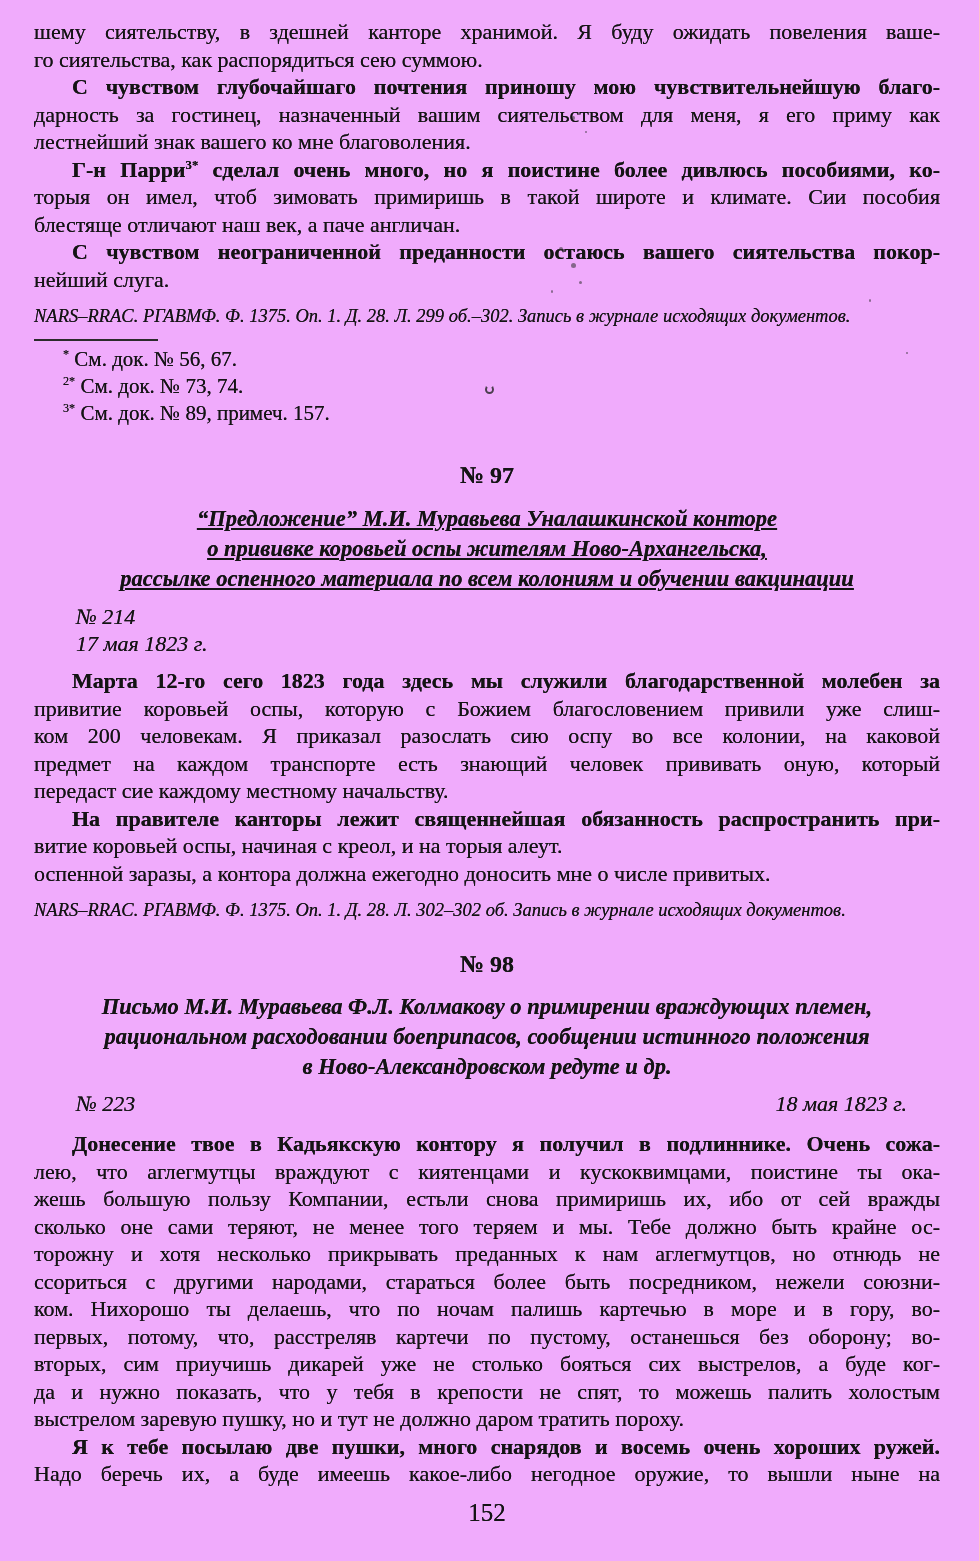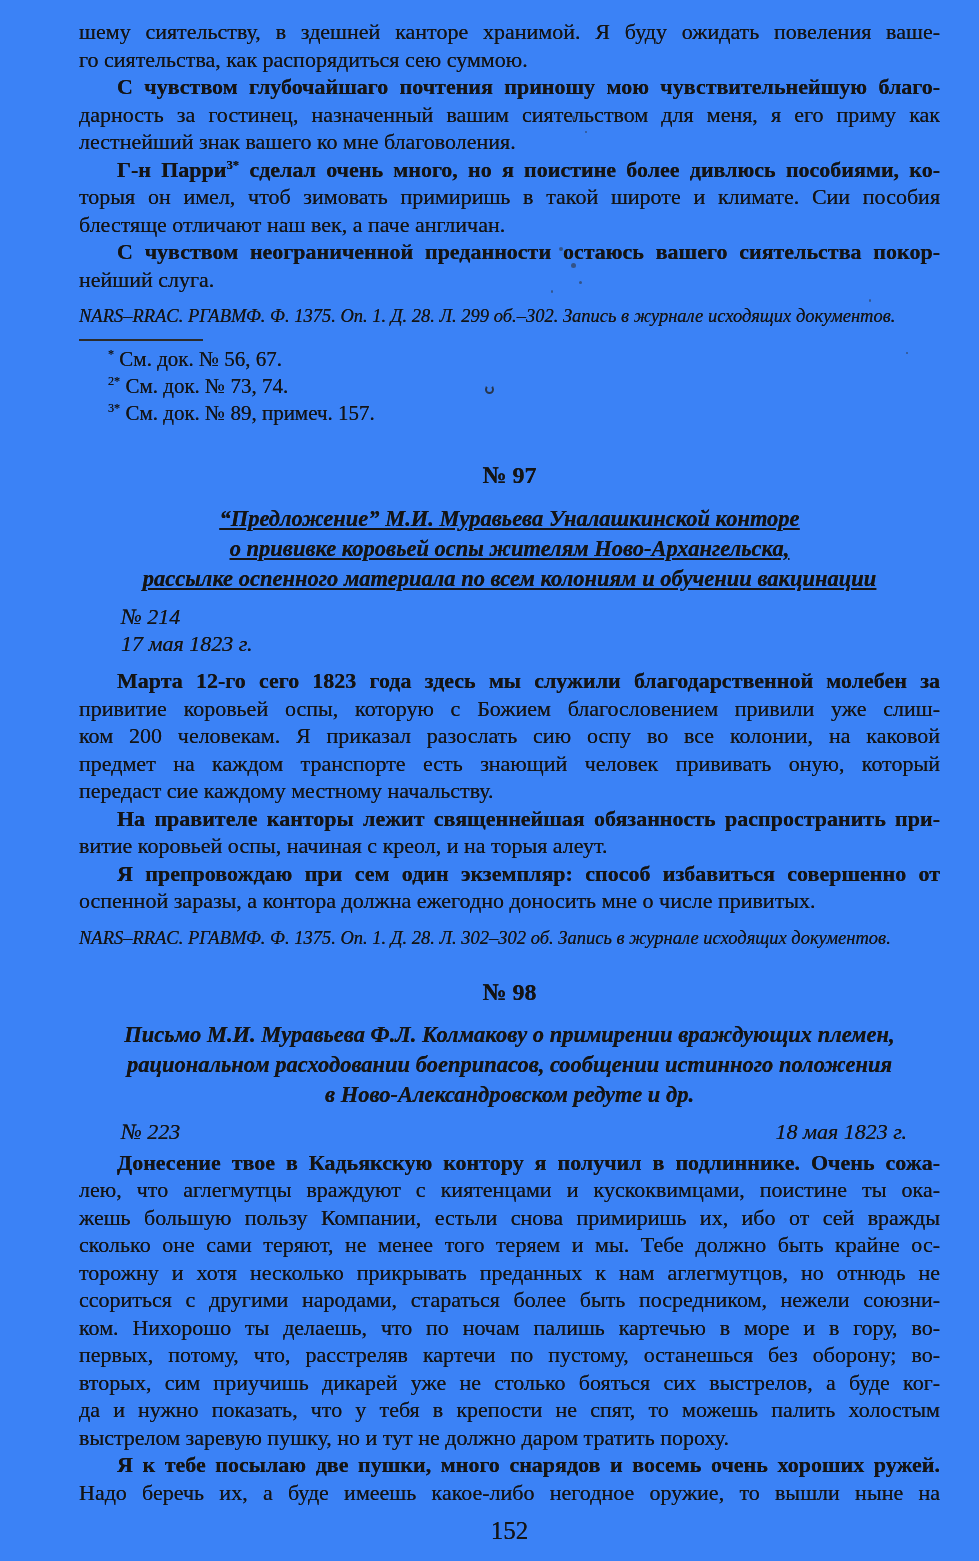--- a/index.html
+++ b/index.html
@@ -1,24 +1,24 @@
 <!DOCTYPE html>
 <html><head>
 <meta charset="utf-8">
 <style>
   * { margin: 0; padding: 0; box-sizing: border-box; }
   html, body { background: #ffffff; }
   .page {
     position: relative;
     width: 979px;
     height: 1561px;
-    background: #3b82f6;
+    background: #f0abfc;
     color: #141414;
     font-family: "Liberation Serif", "DejaVu Serif", serif;
-    padding: 18px 39px 0 79px;
+    padding: 18px 39px 0 34px;
     overflow: hidden;
     text-shadow: 0 0 0.45px rgba(15,15,15,0.85);
   }
   .bl {
     font-size: 22px;
     line-height: 27.5px;
     text-align: justify;
     text-align-last: justify;
     text-justify: inter-word;
   }
@@ -65,21 +65,21 @@
     display: flex;
     justify-content: space-between;
     font-style: italic;
     font-size: 22px;
     line-height: 27px;
     padding: 0 33px 0 42px;
   }
   .meta-row.m97 { margin-top: 9px; flex-direction: column; }
   .meta-row.m98 { margin-top: 8px; }
   .body-block.b97 { margin-top: 10px; }
-  .body-block.b98 { margin-top: 4px; }
+  .body-block.b98 { margin-top: 13px; }
   .page-number {
     margin-top: 12px;
     text-align: center;
     font-size: 25px;
     line-height: 26px;
   }
   .speckle {
     position: absolute;
     background: rgba(45,45,45,0.55);
     border-radius: 50%;
@@ -140,21 +140,20 @@
         <div class="bl">привитие коровьей оспы, которую с Божием благословением привили уже слиш-</div>
         <div class="bl">ком 200 человекам. Я приказал разослать сию оспу во все колонии, на каковой</div>
         <div class="bl">предмет на каждом транспорте есть знающий человек прививать оную, который</div>
         <div class="bl last">передаст сие каждому местному начальству.</div>
       </div>
       <div class="para">
         <div class="bl first">На правителе канторы лежит священнейшая обязанность распространить при-</div>
         <div class="bl last">витие коровьей оспы, начиная с креол, и на торыя алеут.</div>
       </div>
       <div class="para">
-        <div class="bl first">Я препровождаю при сем один экземпляр: способ избавиться совершенно от</div>
         <div class="bl last">оспенной заразы, а контора должна ежегодно доносить мне о числе привитых.</div>
       </div>
     </div>
     <div class="archival">NARS–RRAC. РГАВМФ. Ф. 1375. Оп. 1. Д. 28. Л. 302–302 об. Запись в журнале исходящих документов.</div>
   </div>
 
   <div class="section">
     <div class="doc-heading h98">№ 98</div>
     <div class="doc-title t98">
       <div class="title-line">Письмо М.И. Муравьева Ф.Л. Колмакову о примирении враждующих племен,</div>

